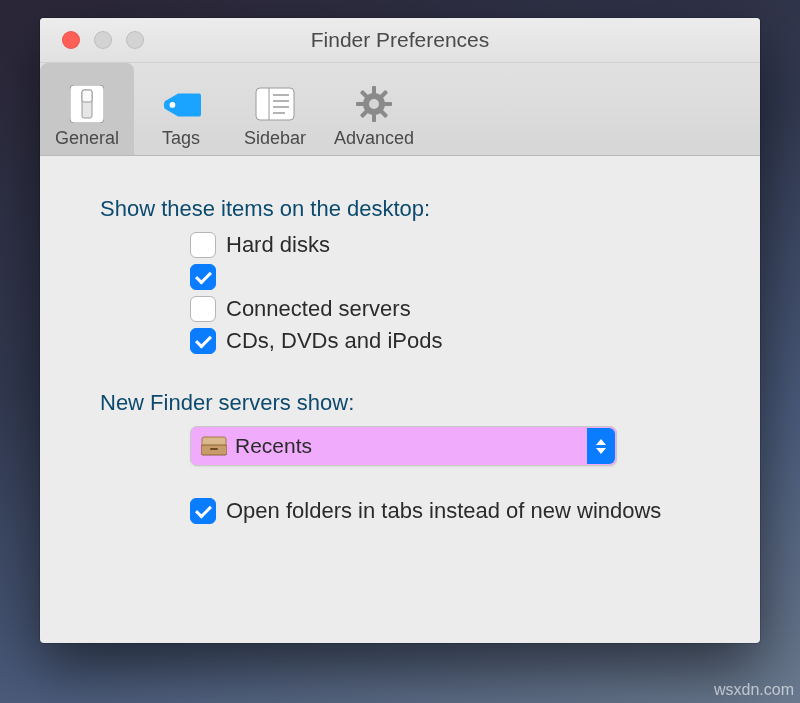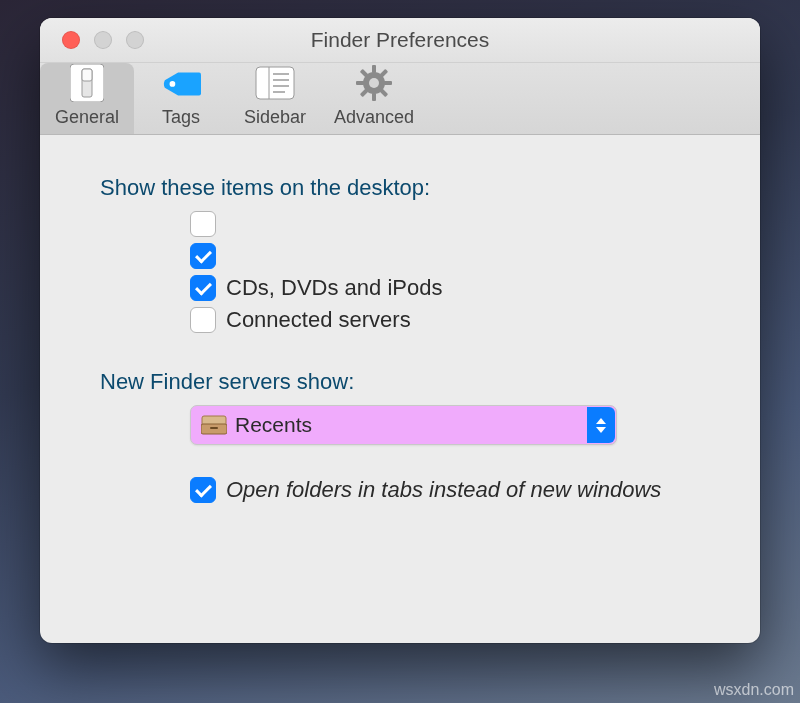--- a/index.html
+++ b/index.html
@@ -17,21 +17,21 @@
     background: linear-gradient(160deg, #2b2637 0%, #323a52 40%, #4a5a7a 70%, #6b7a8f 100%);
     position: relative;
   }
   .window {
     position: absolute;
     left: 40px;
     top: 18px;
     width: 720px;
     height: 625px;
     background: #ececec;
-    border-radius: 12px;
+    border-radius: 4px;
     box-shadow: 0 25px 60px rgba(0,0,0,0.55), 0 0 0 1px rgba(0,0,0,0.15);
     overflow: hidden;
   }
   .titlebar {
     height: 44px;
     background: linear-gradient(#ececec, #e1e1e1);
     border-bottom: 1px solid #d0d0d0;
     display: flex;
     align-items: center;
     position: relative;
@@ -61,21 +61,21 @@
   .toolbar {
     display: flex;
     background: linear-gradient(#e1e1e1, #d6d6d6);
     border-bottom: 1px solid #b8b8b8;
     padding: 0;
   }
   .tab {
     display: flex;
     flex-direction: column;
     align-items: center;
-    padding: 0 12px 6px;
+    padding: 21px 12px 6px;
     min-width: 70px;
     cursor: default;
   }
   .tab.selected {
     background: #c7c7c7;
     border-radius: 8px 8px 0 0;
   }
   .tab-icon {
     width: 40px;
     height: 40px;
@@ -96,21 +96,21 @@
   .section-label {
     margin: 0 0 10px 0;
     color: #0c4a6e;
   }
   .checkbox-row {
     display: flex;
     align-items: center;
     gap: 10px;
     margin: 6px 0 6px 90px;
   }
-  .checkbox-row.standalone { margin-left: 90px; margin-top: 32px; font-style: italic; }
+  .checkbox-row.standalone { margin-left: 90px; margin-top: 32px; }
   .checkbox {
     width: 24px;
     height: 24px;
     border-radius: 6px;
     background: #fff;
     border: 1px solid #b5b5b5;
     display: flex;
     align-items: center;
     justify-content: center;
     flex-shrink: 0;
@@ -256,34 +256,35 @@
       </div>
 
     </div>
 
     <div class="content">
 
       <div class="section-label">Show these items on the desktop:</div>
 
       <div class="checkbox-row">
         <div class="checkbox"></div>
+        <span>Hard disks</span>
       </div>
 
       <div class="checkbox-row">
         <div class="checkbox checked"></div>
+      </div>
+
+      <div class="checkbox-row">
+        <div class="checkbox"></div>
+        <span>Connected servers</span>
       </div>
 
       <div class="checkbox-row">
         <div class="checkbox checked"></div>
         <span>CDs, DVDs and iPods</span>
-      </div>
-
-      <div class="checkbox-row">
-        <div class="checkbox"></div>
-        <span>Connected servers</span>
       </div>
 
       <div class="spacer"></div>
 
       <div class="section-label">New Finder servers show:</div>
 
       <div class="select-row">
         <div class="select">
           <div class="select-icon">
             <svg width="26" height="20" viewBox="0 0 26 20">

